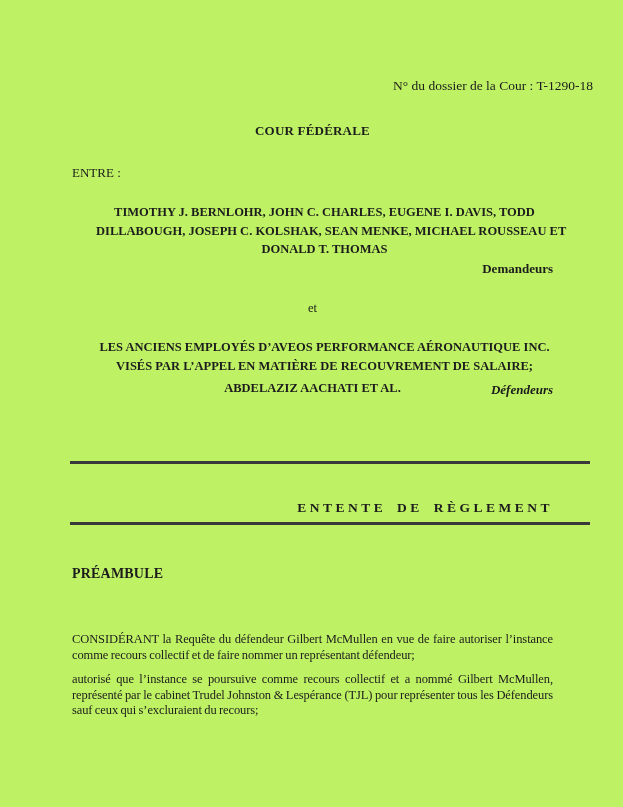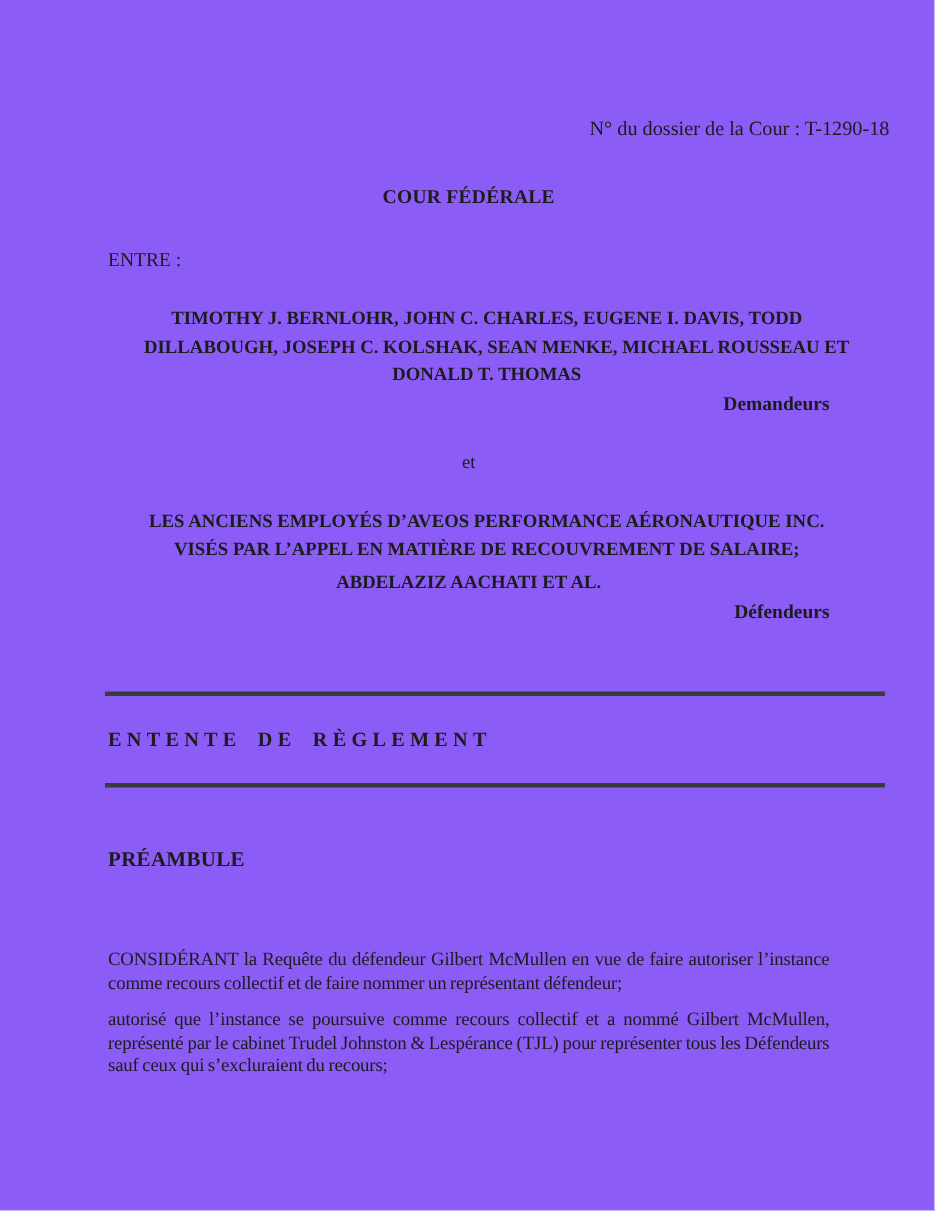--- a/index.html
+++ b/index.html
@@ -1,20 +1,20 @@
 <!DOCTYPE html>
 <html><head>
 <meta charset="utf-8">
 <style>
   html, body { margin: 0; padding: 0; background: #ffffff; }
   .page {
     position: relative;
     width: 623px;
     height: 807px;
-    background: #8b5cf6;
+    background: #bef264;
     font-family: "Liberation Serif", serif;
     color: #1c1c1c;
     overflow: hidden;
   }
   .abs { position: absolute; left: 72px; width: 481px; }
 
   .case-number {
     top: 78px; width: 521px;
     text-align: right;
     font-size: 13.5px;
@@ -29,31 +29,31 @@
   .between { top: 165px; font-size: 13px; }
 
   .party-block { text-align: center; font-weight: bold; font-size: 12.5px; line-height: 18.5px; }
   .party-block .pline { white-space: nowrap; margin-left: 24px; }
   .plaintiffs { top: 203px; }
   .defendants { top: 338px; }
   .defendants-extra { top: 381px; text-align: center; font-weight: bold; font-size: 12.5px; white-space: nowrap; }
 
   .role { text-align: right; font-weight: bold; font-size: 13px; }
   .role-plaintiffs { top: 261px; }
-  .role-defendants { top: 400px; }
+  .role-defendants { top: 382px; font-style: italic; }
 
   .and-sep { top: 301px; text-align: center; font-size: 12.5px; }
 
   .rule { position: absolute; left: 70px; width: 520px; height: 3px; background: #3a3a3a; }
   .rule-top { top: 461px; }
   .rule-bottom { top: 522px; }
 
   .doc-title {
-    top: 485px;
-    text-align: left;
+    top: 500px;
+    text-align: right;
     font-weight: bold;
     font-size: 13.5px;
     letter-spacing: 3.5px;
     word-spacing: 4px;
   }
 
   .preamble-heading { top: 566px; font-weight: bold; font-size: 14px; letter-spacing: 0.2px; }
 
   .para {
     font-size: 12.5px;

